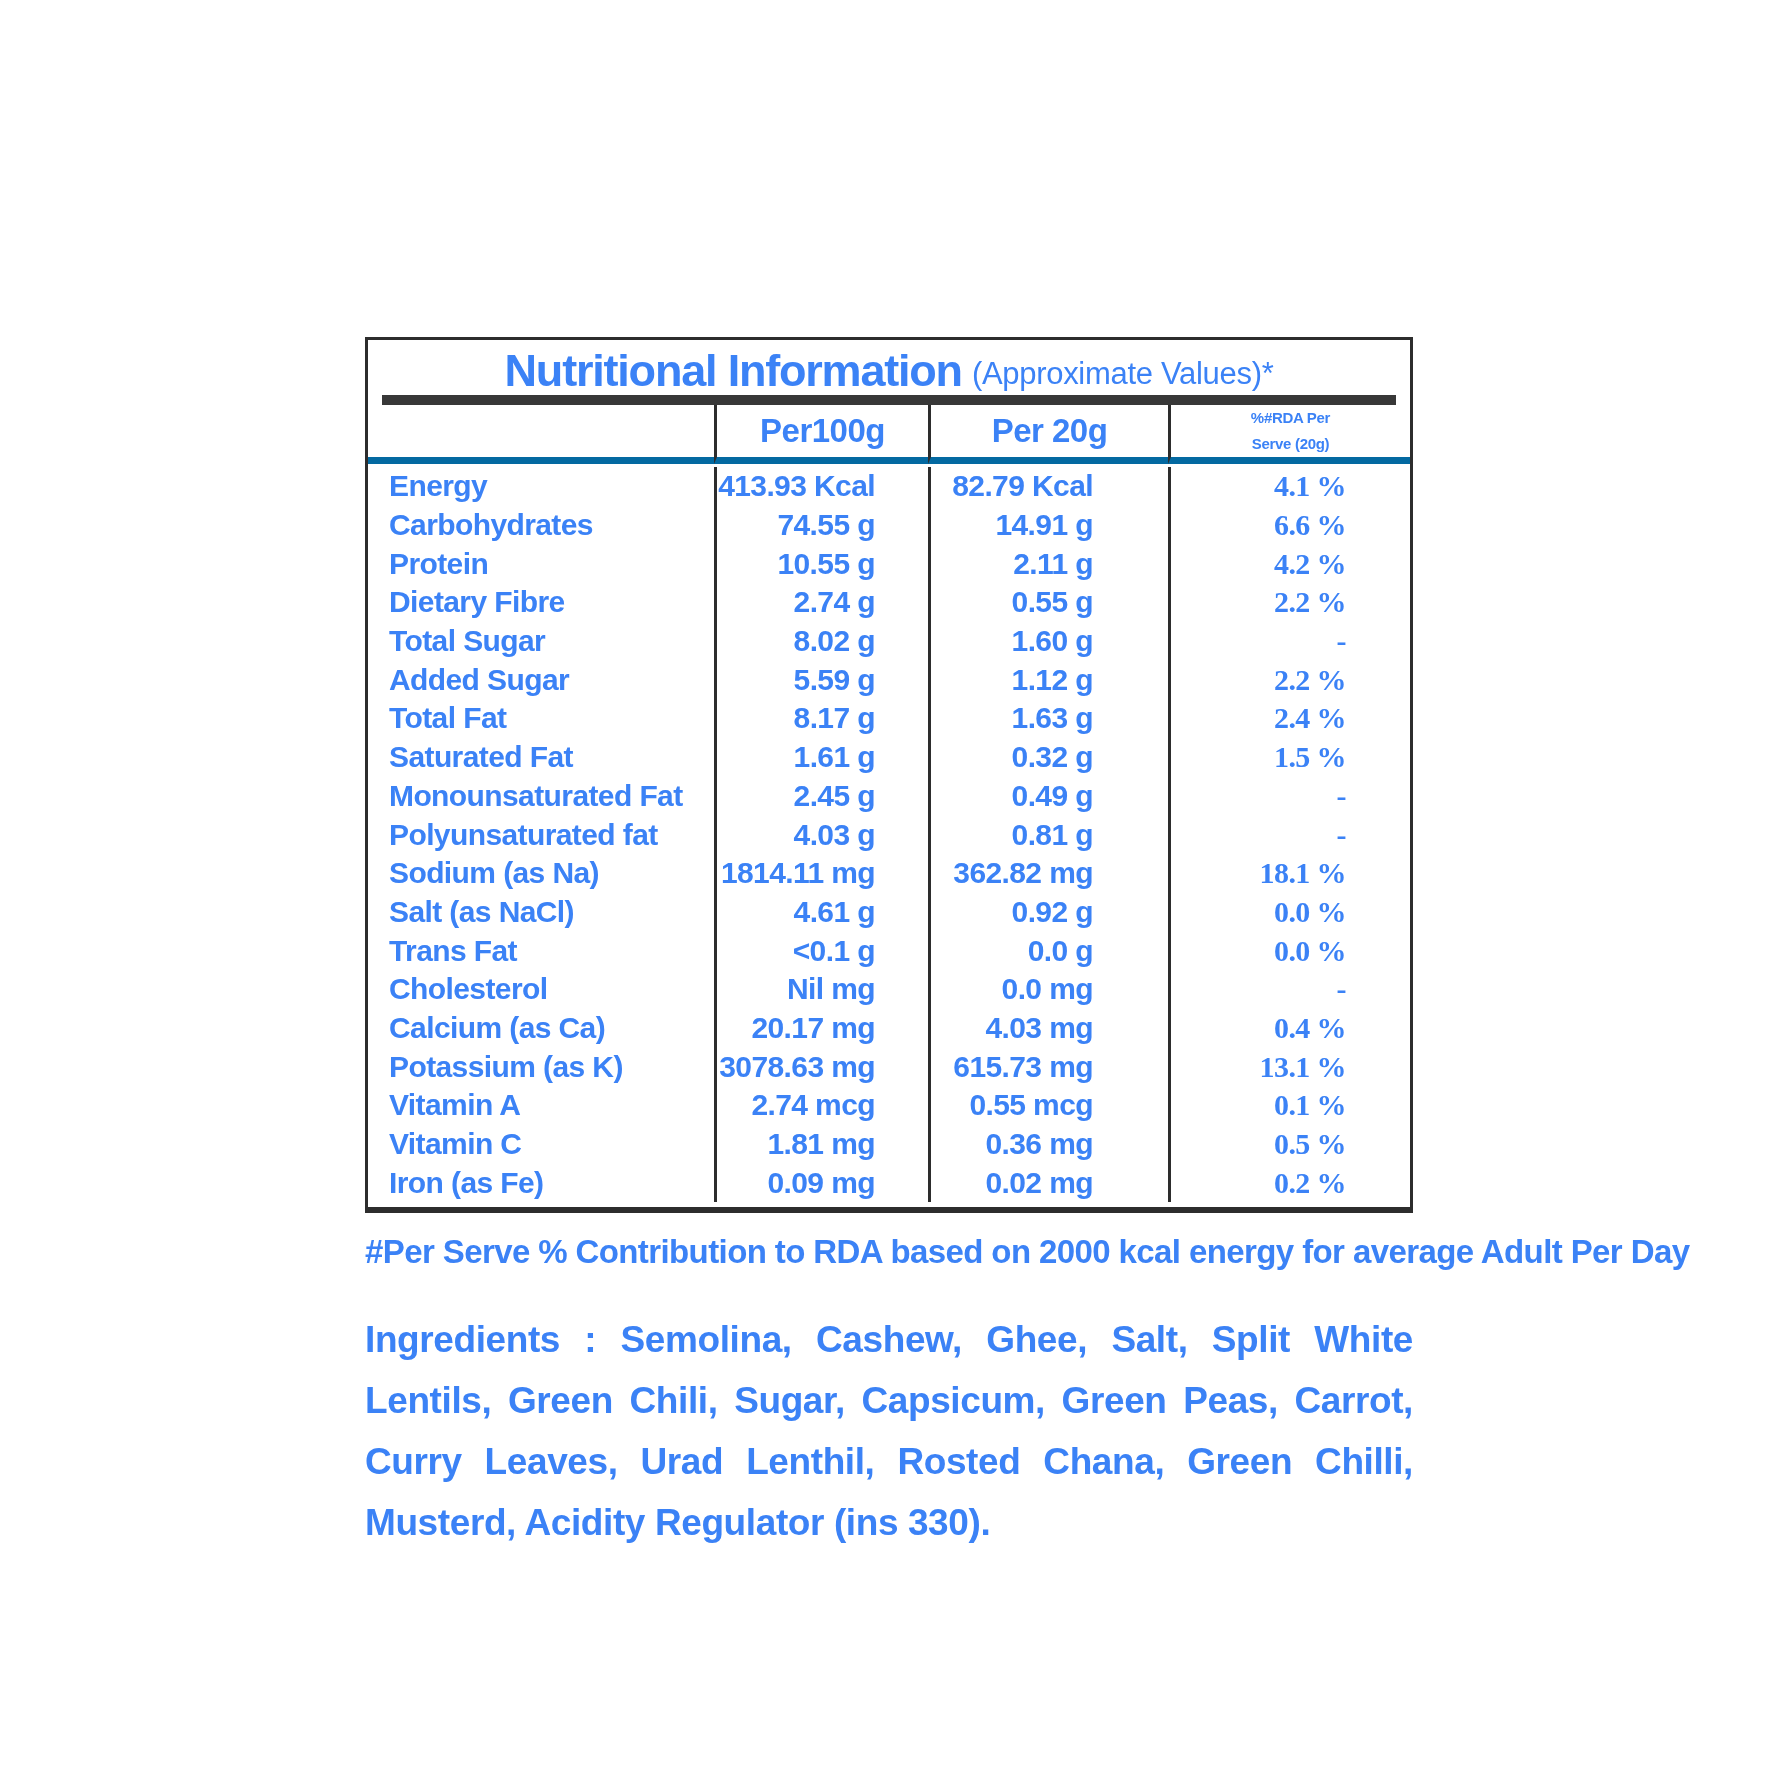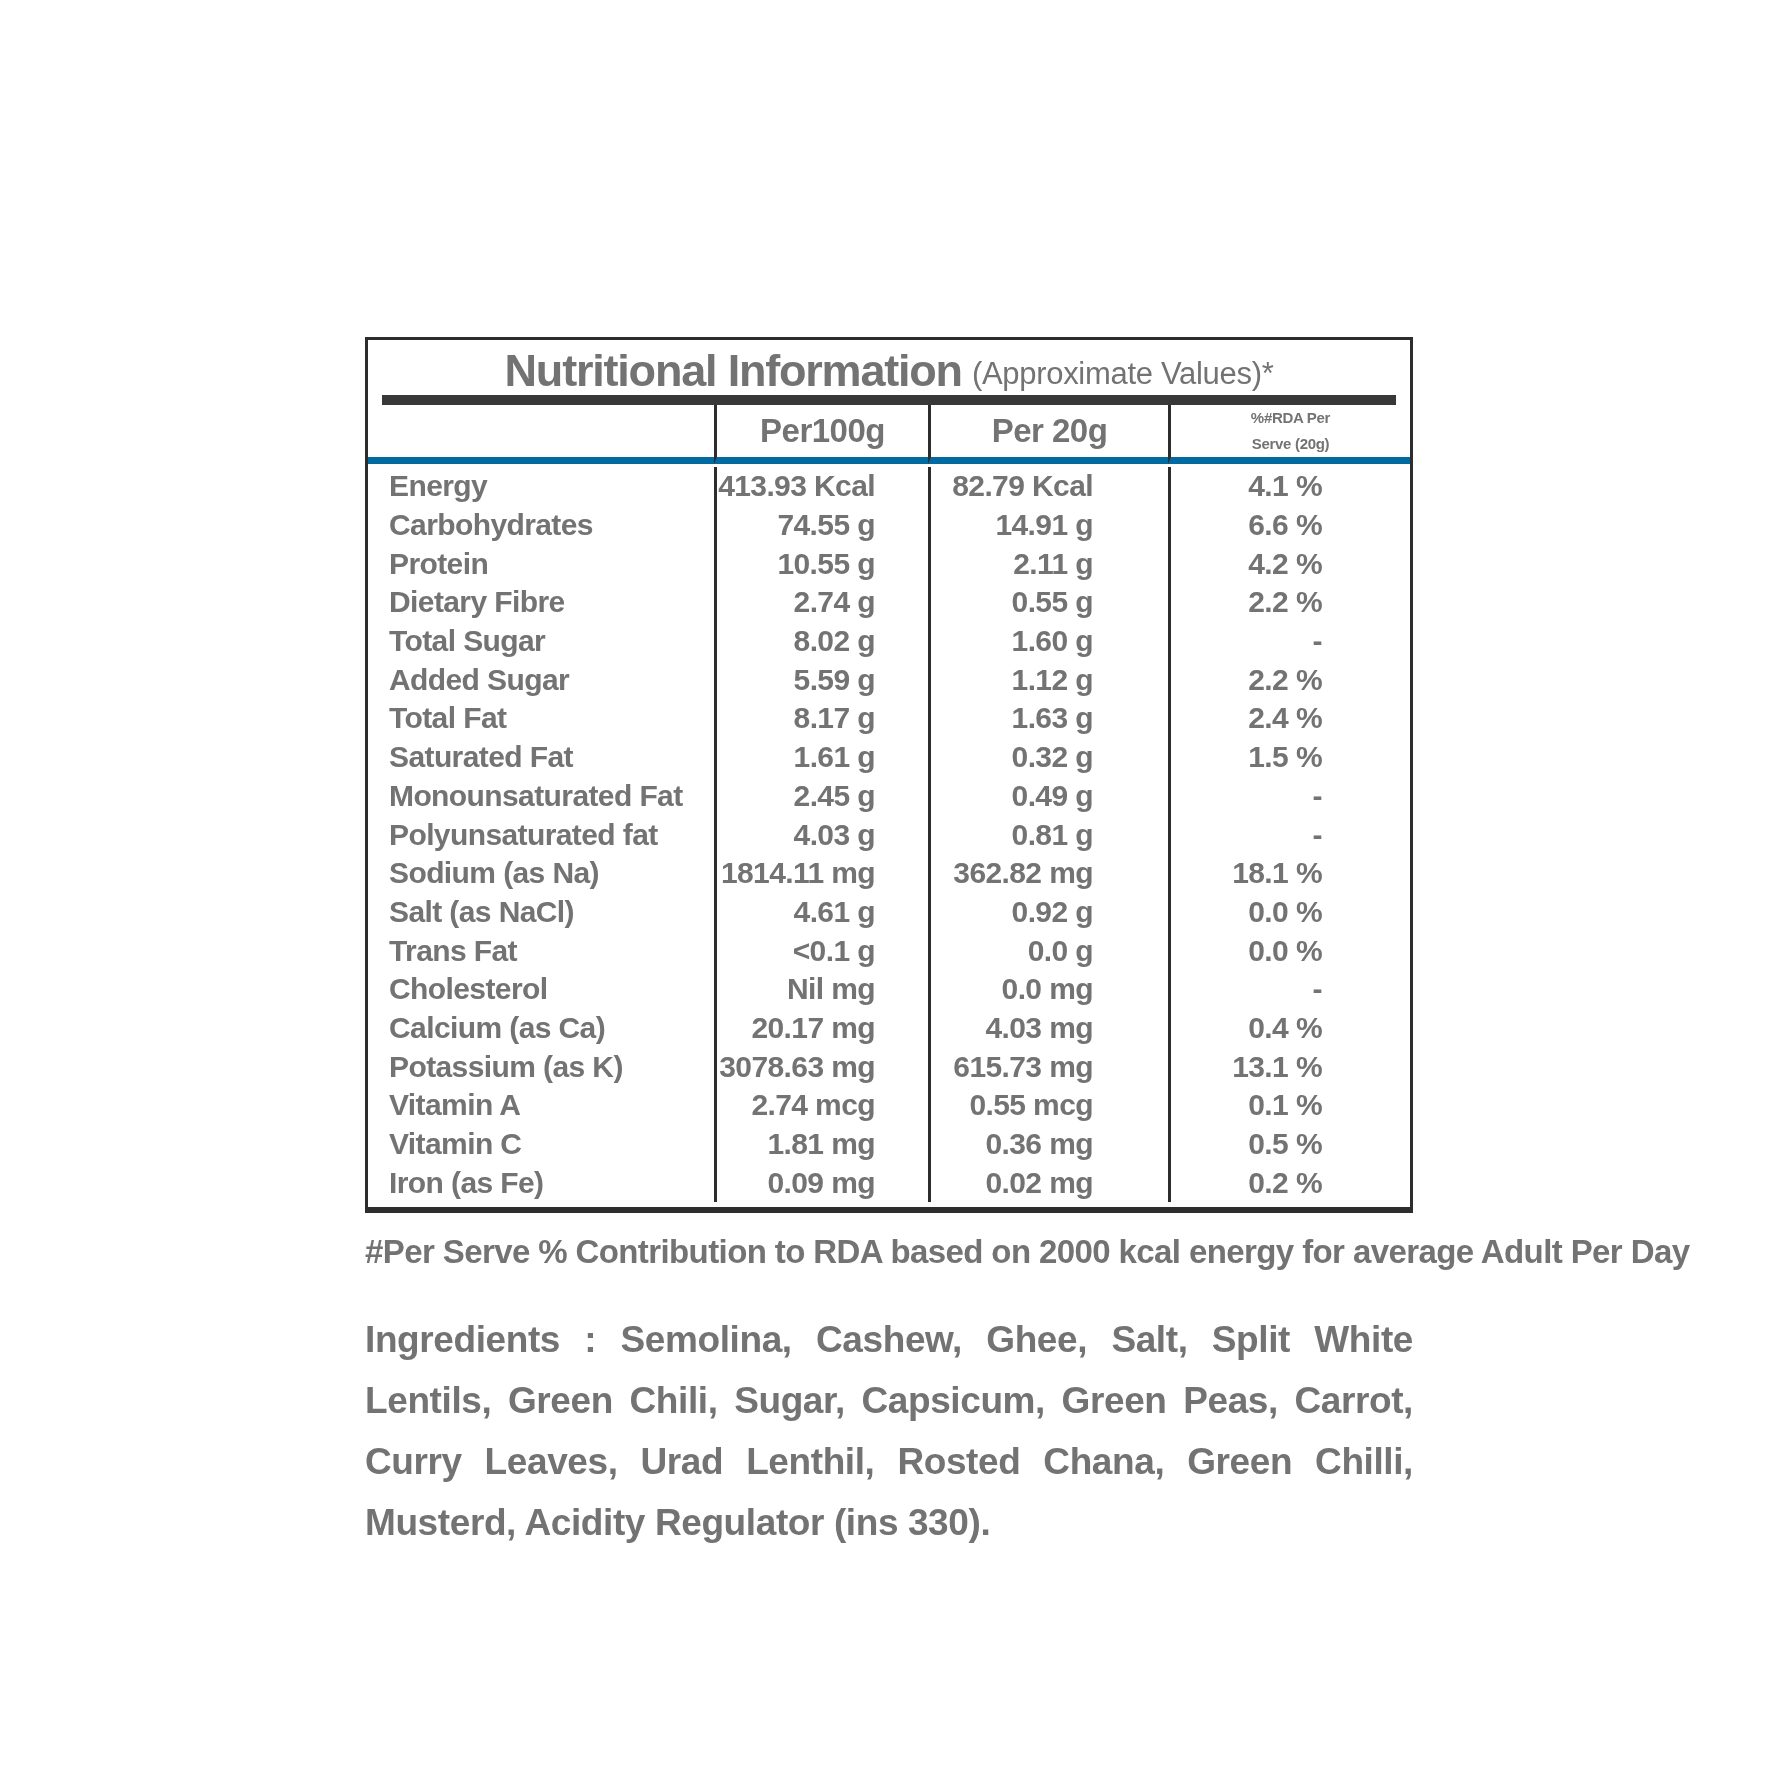--- a/index.html
+++ b/index.html
@@ -1,18 +1,18 @@
 <!DOCTYPE html>
 <html><head>
 <meta charset="utf-8">
 <style>
   html,body { margin:0; padding:0; background:#ffffff; }
   .page {
     position:relative; width:1780px; height:1780px; background:#ffffff;
-    font-family:"Liberation Sans", sans-serif; color:#737373; overflow:hidden;
+    font-family:"Liberation Sans", sans-serif; color:#3b82f6; overflow:hidden;
   }
   .label-block { position:absolute; left:365px; top:337px; width:1048px; }
 
   
   .nutri-table {
     border:3px solid #2d2d2d; border-bottom-width:6px; background:#ffffff;
     box-sizing:border-box; width:1048px;
   }
   .title-row {
     height:55px; display:flex; align-items:flex-end; justify-content:center;
@@ -31,21 +31,21 @@
   .col2, .col3, .col4 { border-left:3px solid #2d2d2d; }
   .hdr-per { font-size:33px; font-weight:700; letter-spacing:-0.5px; }
   .hdr-rda { font-size:15px; font-weight:700; line-height:26px; letter-spacing:-0.3px; }
 
   .tbody { grid-auto-rows:38.7px; padding:3px 0 5px 0; }
   .tbody .cell { font-size:30px; font-weight:700; letter-spacing:-0.6px; }
   .cell-label { padding-left:21px; justify-content:flex-start; }
   .cell-num { justify-content:flex-end; }
   .tbody .col2 { padding-right:53px; }
   .tbody .col3 { padding-right:75px; }
-  .tbody .col4 { padding-right:88px; }
+  .tbody .col4 { padding-right:64px;font-family:Liberation Serif, serif; }
 
   
   .footnote {
     margin-top:20px; font-size:33px; font-weight:700; letter-spacing:-0.6px;
     white-space:nowrap;
   }
   .ingredients {
     margin-top:38px; font-size:37px; font-weight:700; letter-spacing:-0.4px;
     line-height:61px; text-align:justify;
   }

